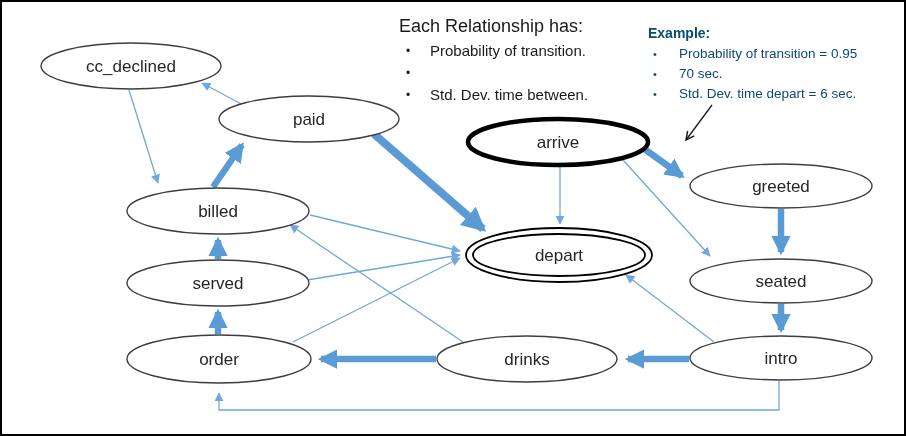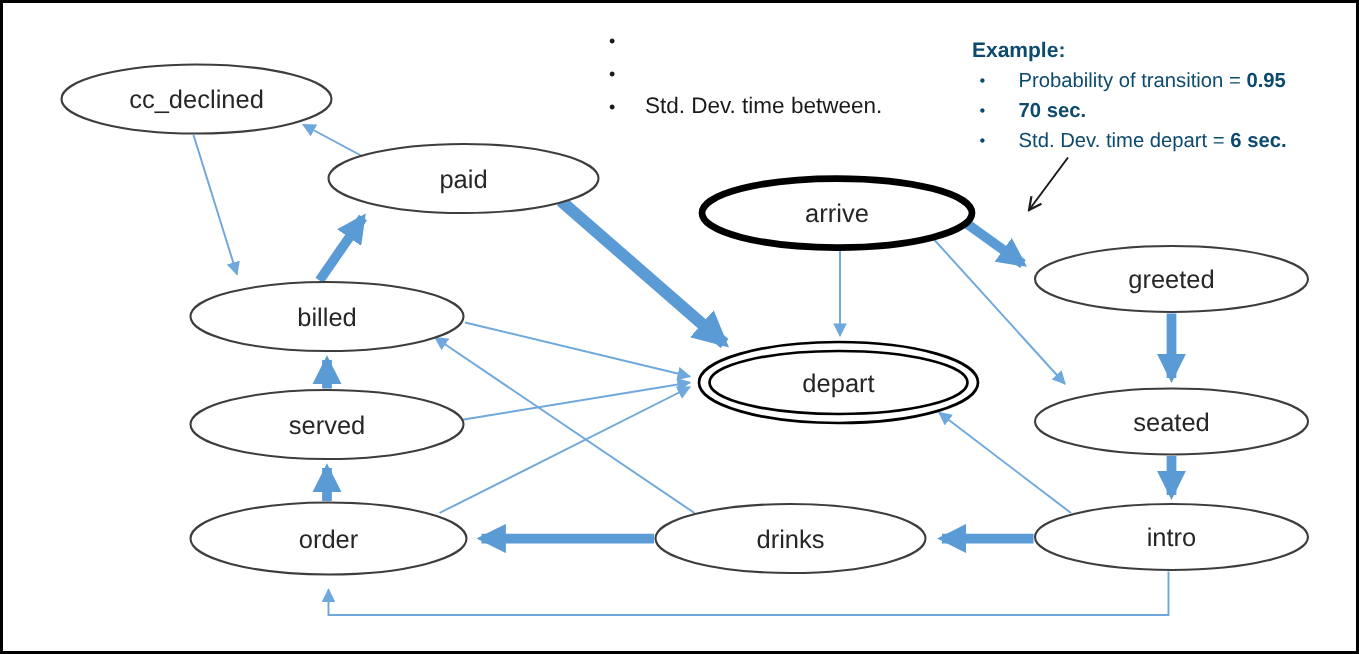--- a/index.html
+++ b/index.html
@@ -75,21 +75,21 @@
     font-size: 13.5px;
     line-height: 20px;
     display: flex;
   }
   .example .dot {
     width: 26px;
     flex: 0 0 26px;
     padding-left: 5px;
     font-size: 11px;
   }
-  .example .val { font-weight: bold; white-space: pre; }
+  .example .val { font-weight: normal; white-space: pre; }
   .example .lbl { white-space: pre; text-align: center; }
 </style>
 </head>
 <body>
 
 <div class="slide">
 
   <svg class="diagram-svg" viewBox="0 0 906 436" xmlns="http://www.w3.org/2000/svg">
     <defs>
       <marker id="ah-thick" viewBox="0 0 6 6" refX="5" refY="3" markerWidth="3" markerHeight="3" orient="auto">
@@ -175,23 +175,25 @@
 
       <g>
         <ellipse cx="557" cy="253" rx="93" ry="27" stroke="#000000" stroke-width="1.8"></ellipse>
         <ellipse cx="557" cy="253" rx="86" ry="21" stroke="#000000" stroke-width="1.8"></ellipse>
         <text class="node-label-text" x="557" y="259" text-anchor="middle" stroke="none">depart</text>
       </g>
     </g>
   </svg>
 
   <div class="legend">
+    <div class="legend-title">Each Relationship has:</div>
     <ul>
       <li>
         <span class="dot">•</span>
+        <span>Probability of transition.</span>
       </li>
       <li>
         <span class="dot">•</span>
       </li>
       <li>
         <span class="dot">•</span>
         <span>Std. Dev. time between.</span>
       </li>
     </ul>
   </div>

